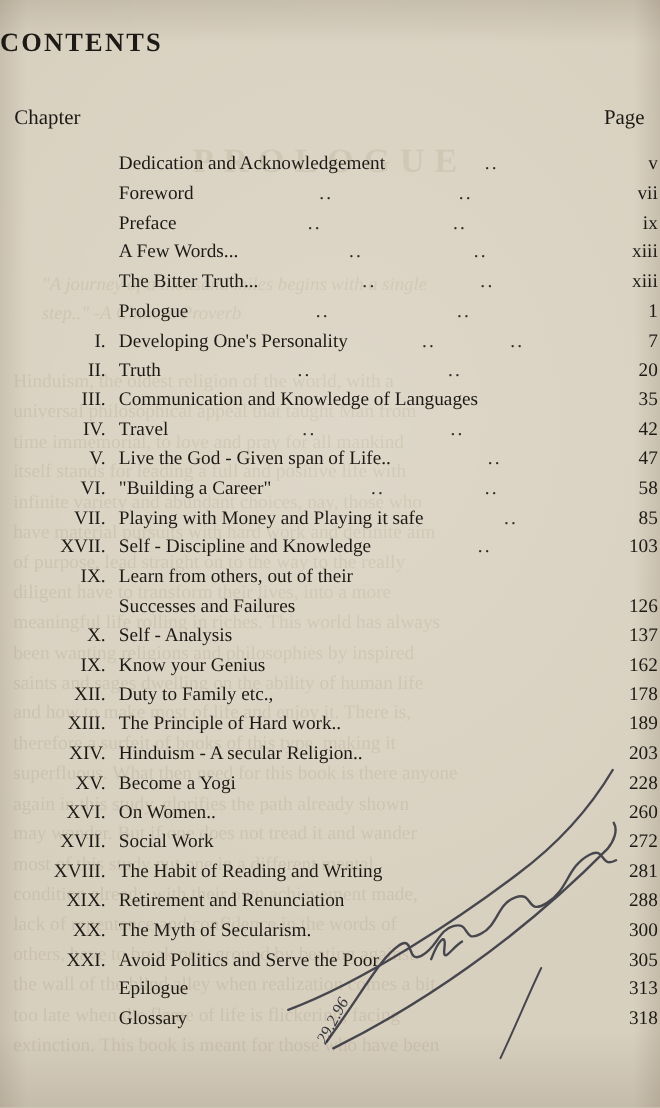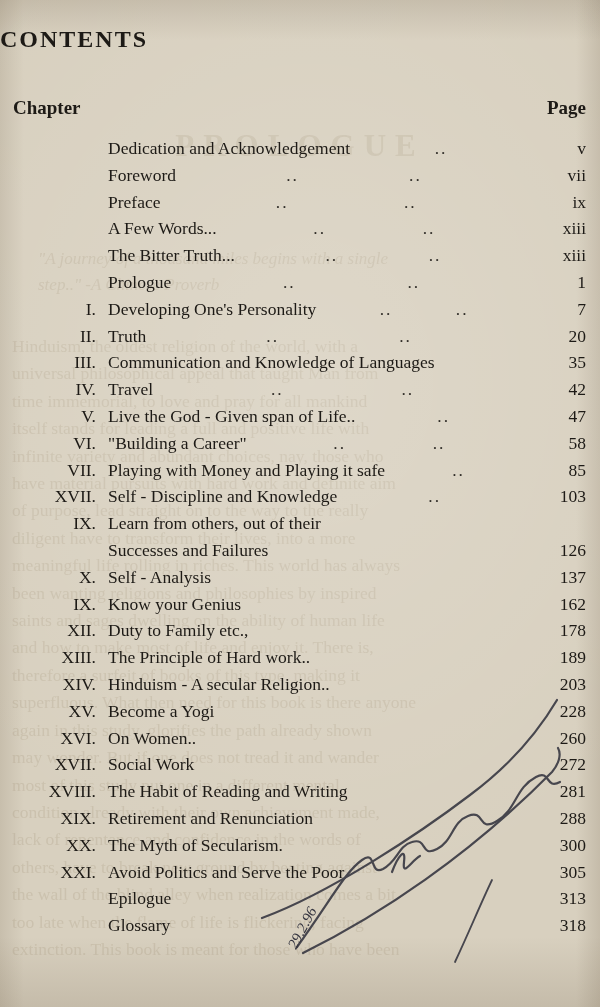--- a/index.html
+++ b/index.html
@@ -28,27 +28,27 @@
   .ghost-para{position:absolute;top:333px;left:12px;right:8px;
     font-size:17.5px;line-height:27.4px;opacity:.16;text-align:justify;}
   
   .content{position:relative;z-index:2;}
   .book-title{
     margin:26px 0 0;font-size:24px;font-weight:bold;
     letter-spacing:2px;
   }
   .col-head{
     display:flex;justify-content:space-between;align-items:center;
-    font-weight:bold;font-size:19px;margin:44px 14px 0 13px;
+    font-weight:normal;font-size:19px;margin:44px 14px 0 13px;
   }
   .rows{margin-top:16px;}
   .row{
     display:flex;align-items:baseline;
     font-size:17.5px;line-height:26.8px;
-    padding-right:14px;
+    padding-right:2px;
   }
   .num{flex:none;width:96px;text-align:right;padding-right:12px;}
   .tl{flex:none;white-space:pre;}
   .dots{flex:1 1 auto;display:flex;justify-content:space-evenly;letter-spacing:2px;min-width:4px;}
   .dots span{opacity:.9;}
   .pg{flex:none;width:54px;text-align:right;}
   
   .signature{position:absolute;inset:0;z-index:3;pointer-events:none;}
 </style>
 </head>

